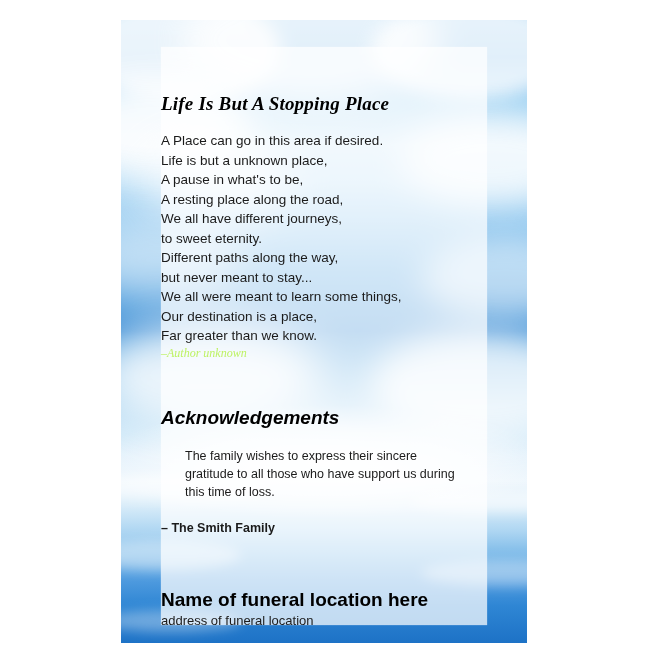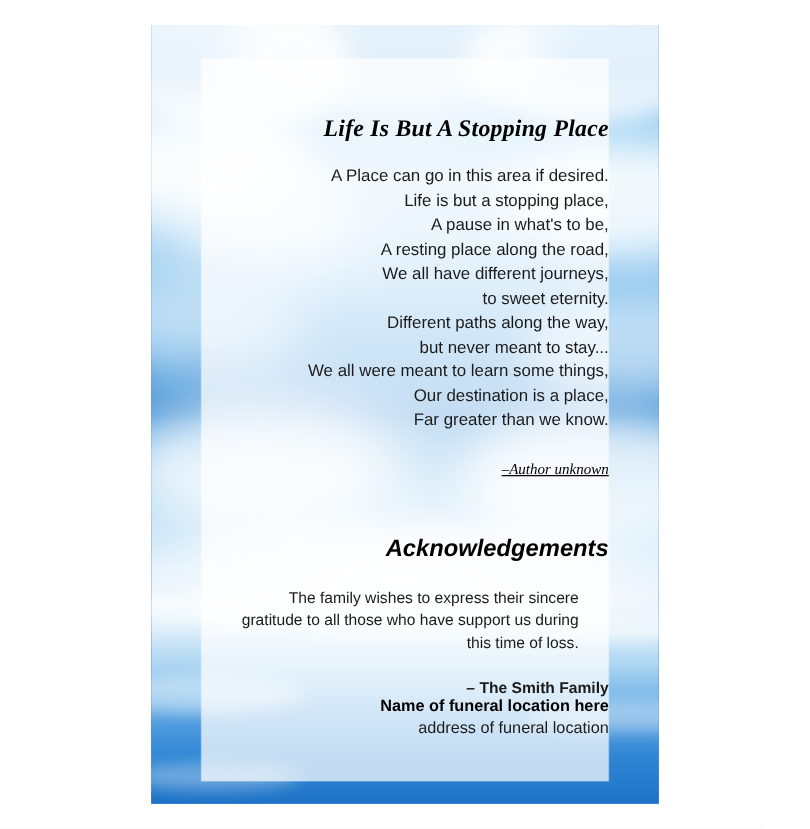--- a/index.html
+++ b/index.html
@@ -92,21 +92,21 @@
   
   #text-panel {
     position: absolute;
     left: 40px;
     top: 27px;
     width: 326px;
     height: 578px;
     background: rgba(255,255,255,0.72);
     box-shadow: 0 0 1px rgba(255,255,255,0.6);
     color: #111111;
-    text-align: right;
+    text-align: left;
   }
 
   .poem-title {
     font-family: "Liberation Serif", serif;
     font-style: italic;
     font-weight: bold;
     font-size: 19px;
     color: #000000;
     margin: 46px 0 16px 0;
     letter-spacing: 0.2px;
@@ -115,23 +115,21 @@
   .poem-line {
     font-size: 13.5px;
     line-height: 19.5px;
     color: #1b1b1b;
   }
 
   .poem-author {
     font-family: "Liberation Serif", serif;
     font-style: italic;
     font-size: 12px;
-    color: #000000;
-    margin-top: 22px;
-    text-decoration: underline;
+    color: #bef264;
   }
 
   .ack-title {
     font-family: Liberation Sans, sans-serif;
     font-style: italic;
     font-weight: bold;
     font-size: 19px;
     color: #000000;
     margin-top: 46px;
     margin-bottom: 18px;
@@ -145,23 +143,24 @@
   }
 
   .ack-signature {
     font-size: 12.5px;
     color: #1b1b1b;
     margin-top: 20px;
     font-weight: bold;
   }
 
   .location-name {
-    font-size: 13px;
+    font-size: 19px;
     font-weight: bold;
     color: #000000;
+    margin-top: 54px;
   }
 
   .location-line {
     font-size: 13px;
     line-height: 19px;
     color: #1b1b1b;
   }
 </style>
 </head>
 <body>
@@ -190,21 +189,21 @@
     <div class="water-streak" style="left:-40px; top:520px; width:160px; height:30px; opacity:.8;"></div>
     <div class="water-streak" style="left:300px; top:540px; width:170px; height:26px; opacity:.7;"></div>
     <div class="water-streak" style="left:-20px; top:590px; width:140px; height:22px; opacity:.6;"></div>
 
     <div id="text-panel">
 
       <div class="poem-title">Life Is But A Stopping Place</div>
 
       <div>
         <div class="poem-line">A Place can go in this area if desired.</div>
-        <div class="poem-line">Life is but a stopping place,</div>
+        <div class="poem-line">Life is but a unknown place,</div>
         <div class="poem-line">A pause in what's to be,</div>
         <div class="poem-line">A resting place along the road,</div>
         <div class="poem-line">We all have different journeys,</div>
         <div class="poem-line">to sweet eternity.</div>
         <div class="poem-line">Different paths along the way,</div>
         <div class="poem-line">but never meant to stay...</div>
         <div class="poem-line">We all were meant to learn some things,</div>
         <div class="poem-line">Our destination is a place,</div>
         <div class="poem-line">Far greater than we know.</div>
       </div>

